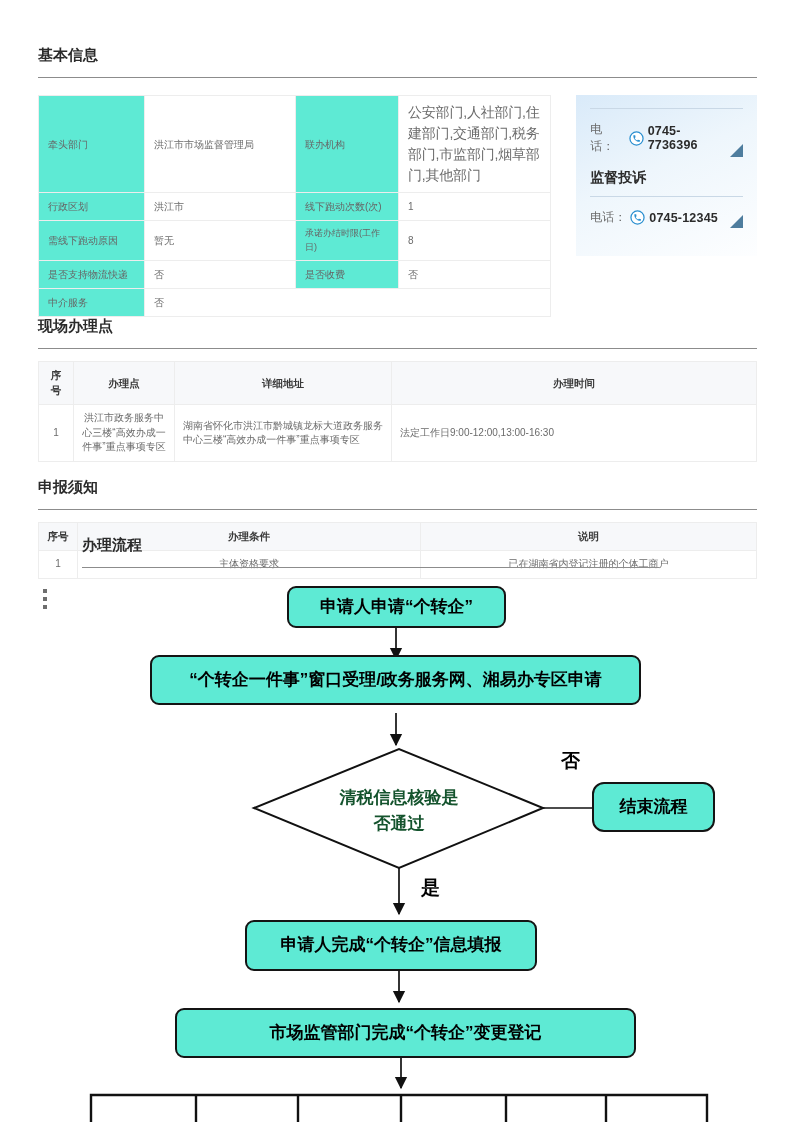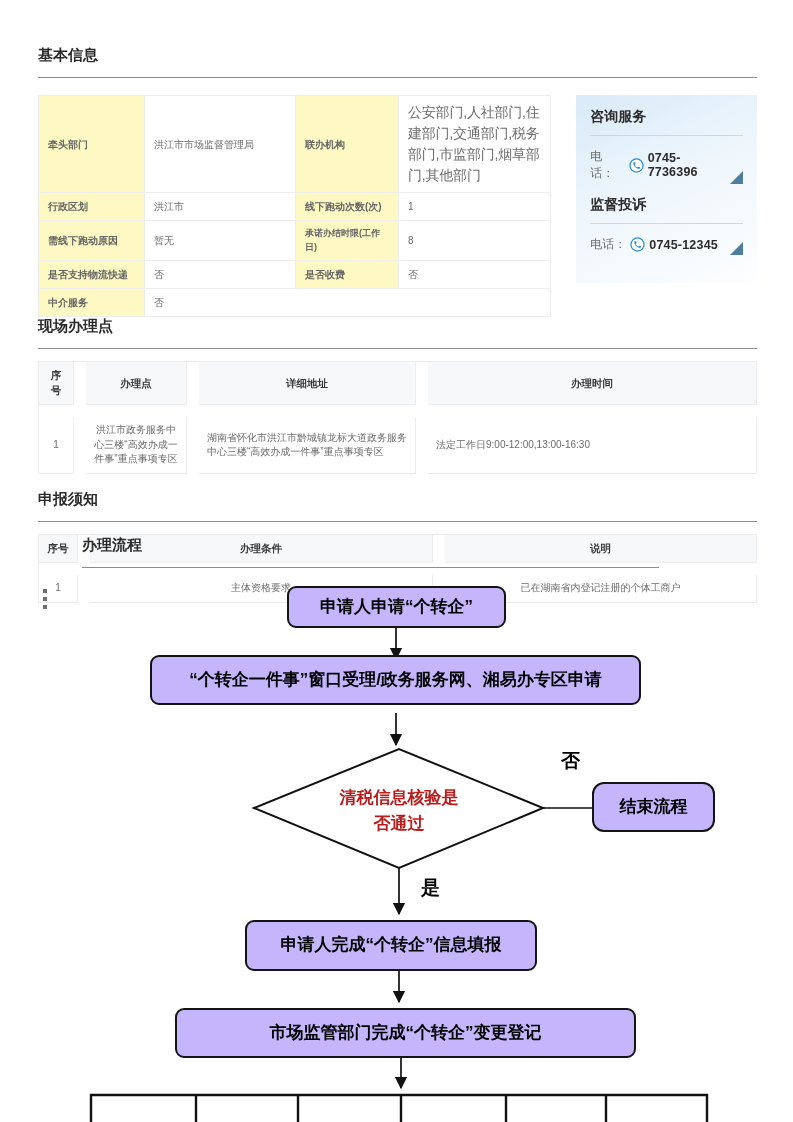--- a/index.html
+++ b/index.html
@@ -8,59 +8,59 @@
   .content{padding:46px 36px 16px 38px;}
   h2.sec-title{font-size:15px;font-weight:bold;color:#2b2b2b;margin:0 0 13px 0;line-height:1.2;}
   .rule{border-top:1px solid #8c8c8c;height:0;}
 
   
   .info-flex{margin-top:17px;display:flex;gap:25px;align-items:flex-start;}
   .t-basic{display:grid;grid-template-columns:106px 151px 103px 152px;width:513px;
            border-top:1px solid #ededed;border-left:1px solid #ededed;font-size:10px;color:#6b6b6b;}
   .t-basic>div{border-right:1px solid #ededed;border-bottom:1px solid #ededed;
            padding:6px 9px;line-height:1.5;display:flex;align-items:center;}
-  .t-basic .lb{background:#fef9c3;color:#666;font-weight:bold;}
+  .t-basic .lb{background:#5eead4;color:#666;}
   .t-basic .sm{font-size:14px;letter-spacing:-0.2px;}
   .t-basic .xs{font-size:9px;}
   .t-basic .span3{grid-column:2/5;}
 
   
   .panel{width:181px;background:linear-gradient(155deg,#d9eaf9 0%,#eef6fc 45%,#fdfeff 100%);
          padding:13px 14px 16px 14px;box-sizing:border-box;}
   .p-title{font-size:14px;font-weight:bold;color:#2b2b2b;padding-bottom:9px;}
   .p-div{border-top:1px solid #c9d8e6;margin-bottom:12px;}
   .p-row{display:flex;align-items:center;gap:4px;position:relative;margin-bottom:14px;padding-right:16px;}
   .p-label{font-size:12px;color:#6b6b6b;}
   .p-num{font-size:12.5px;font-weight:bold;color:#2b2b2b;letter-spacing:0.2px;}
   .p-icon{display:inline-flex;flex:0 0 auto;}
   .tri{position:absolute;right:0;bottom:-2px;width:0;height:0;
        border-left:13px solid transparent;border-bottom:13px solid #4e7d9e;}
 
   
   .d-table{display:grid;margin-top:12px;border-top:1px solid #ededed;border-left:1px solid #ededed;
-           width:719px;box-sizing:border-box;font-size:10px;color:#6b6b6b;gap:12px;}
+           width:719px;box-sizing:border-box;font-size:10px;color:#6b6b6b;}
   .d-table>div{border-right:1px solid #ededed;border-bottom:1px solid #ededed;
            padding:6px 8px;line-height:1.45;display:flex;align-items:center;justify-content:center;text-align:center;}
   .d-table .hd{background:#f7f8fa;color:#3a3a3a;font-weight:bold;font-size:10.5px;}
   .d-table .left{justify-content:flex-start;text-align:left;}
   .t-site{grid-template-columns:35px 101px 217px 1fr;}
   .t-notice{grid-template-columns:39px 343px 1fr;}
   .sec2{}
   .sec3{margin-top:16px;}
 
   
   .flow-head{position:absolute;left:38px;top:536px;width:577px;padding-left:44px;}
   .flow-head .rule{margin-top:0;}
   .flow{position:absolute;left:0;top:570px;width:793px;height:552px;}
   .flow svg.lines{position:absolute;left:0;top:0;}
-  .fbox{position:absolute;box-sizing:border-box;background:#c4b5fd;border:2px solid #141414;
+  .fbox{position:absolute;box-sizing:border-box;background:#5eead4;border:2px solid #141414;
         border-radius:9px;display:flex;align-items:center;justify-content:center;
         font-size:17px;font-weight:600;color:#000;text-align:center;line-height:1.3;z-index:2;}
   .dtext{position:absolute;left:299px;top:215px;width:200px;text-align:center;
-        font-size:17px;font-weight:600;color:#b91c1c;line-height:1.55;z-index:2;}
+        font-size:17px;font-weight:600;color:#14532d;line-height:1.55;z-index:2;}
   .flbl{position:absolute;font-size:19px;font-weight:700;color:#000;z-index:2;}
   .dots{position:absolute;left:43px;top:15px;z-index:2;}
   .dots i{display:block;width:4px;height:4px;background:#6e6e6e;margin:4px 0;}
 </style>
 </head>
 <body>
 
 <div class="content">
 
   <section>
@@ -86,21 +86,20 @@
         <div class="lb">是否支持物流快递</div>
         <div>否</div>
         <div class="lb">是否收费</div>
         <div>否</div>
 
         <div class="lb">中介服务</div>
         <div class="span3">否</div>
       </div>
 
       <aside class="panel">
-        <div class="p-title">咨询服务</div>
         <div class="p-div"></div>
         <div class="p-row">
           <span class="p-label">电话：</span>
           <span class="p-icon">
             <svg width="15" height="15" viewBox="0 0 24 24">
               <circle cx="12" cy="12" r="10.5" fill="#fff" stroke="#2a8fd0" stroke-width="2"></circle>
               <path transform="translate(5.2 5.2) scale(0.58)" fill="#2a8fd0" d="M6.6 10.8c1.4 2.8 3.8 5.1 6.6 6.6l2.2-2.2c.3-.3.7-.4 1-.2 1.1.4 2.3.6 3.6.6.6 0 1 .4 1 1V20c0 .6-.4 1-1 1C10.6 21 3 13.4 3 4c0-.6.4-1 1-1h3.5c.6 0 1 .4 1 1 0 1.2.2 2.4.6 3.6.1.3 0 .7-.2 1l-2.3 2.2z"></path>
             </svg>
           </span>
           <span class="p-num">0745-7736396</span>

